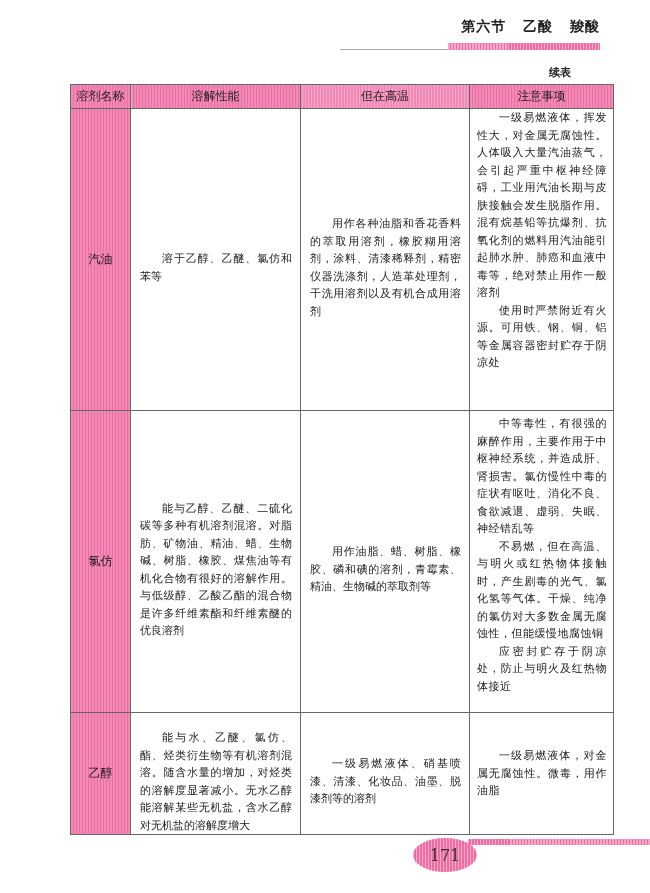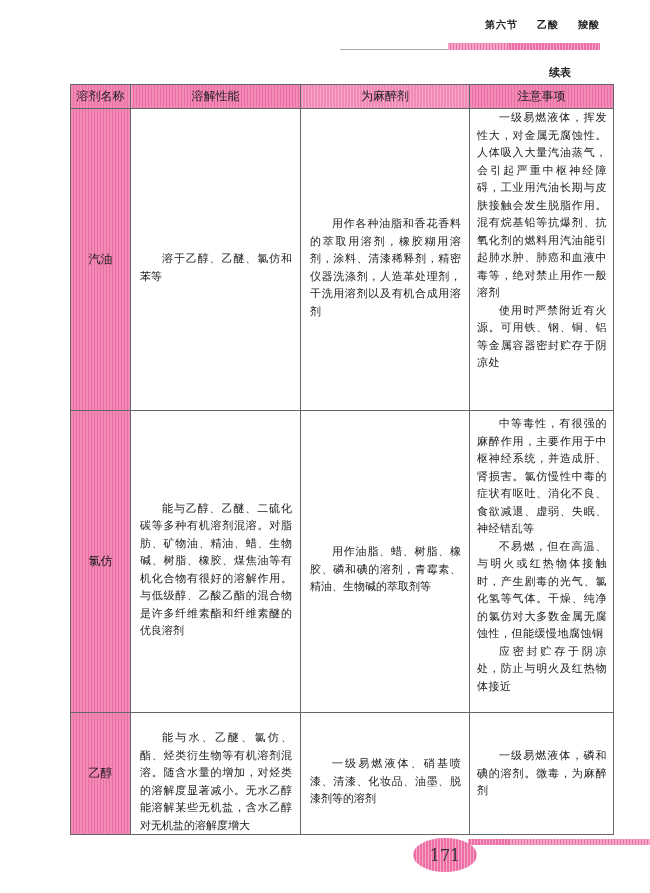--- a/index.html
+++ b/index.html
@@ -2,22 +2,22 @@
 <html><head>
 <meta charset="utf-8">
 <style>
   html, body { margin: 0; padding: 0; background: #ffffff; }
   body { width: 650px; height: 893px; position: relative; overflow: hidden;
          font-family: "DejaVu Serif", "Liberation Serif", serif; color: #1a1a1a; }
   .stripe {
     background-color: #f27fb0;
     background-image: repeating-linear-gradient(90deg, #f6a6c8 0px, #f6a6c8 1.5px, #ec6ea4 1.5px, #ec6ea4 3px);
   }
-  .hdr-title { position: absolute; top: 18px; right: 50px; font-family: Liberation Mono, monospace;
-               font-weight: bold; font-size: 10px; letter-spacing: 1px; color: #222; }
+  .hdr-title { position: absolute; top: 18px; right: 50px; font-family: Liberation Sans, sans-serif;
+               font-weight: bold; font-size: 14px; letter-spacing: 1px; color: #222; }
   .hdr-title span { margin-left: 12px; }
   .hdr-line-gray { position: absolute; top: 49px; left: 340px; width: 110px; height: 1px; background: #aaaaaa; }
   .hdr-line-pink { position: absolute; top: 43px; left: 448px; width: 152px; height: 7px; }
   .cont { position: absolute; top: 65px; right: 79px; font-family: "DejaVu Sans", "Liberation Sans", sans-serif;
           font-weight: bold; font-size: 11px; color: #222; }
   table { position: absolute; top: 84px; left: 70px; width: 543px; border-collapse: collapse; table-layout: fixed;
           border: 1.5px solid #333; font-size: 11px; line-height: 17.5px; }
   td, th { border: 1px solid #666; vertical-align: middle; padding: 0; }
   th { height: 23px; font-weight: normal; font-size: 12px; text-align: center; color: #222; }
   td.name { text-align: center; font-size: 12px; }
@@ -47,21 +47,21 @@
   <colgroup>
     <col style="width:60px">
     <col style="width:170px">
     <col style="width:169px">
     <col style="width:144px">
   </colgroup>
   <thead>
     <tr>
       <th class="stripe">溶剂名称</th>
       <th class="stripe">溶解性能</th>
-      <th class="stripe">为麻醉剂</th>
+      <th class="stripe">但在高温</th>
       <th class="stripe">注意事项</th>
     </tr>
   </thead>
   <tbody>
     <tr style="height:302px">
       <td class="name stripe">汽油</td>
       <td class="txt">
           <p class="p">溶于乙醇、乙醚、氯仿和苯等</p>
         </td>
       <td class="txt">
@@ -88,21 +88,21 @@
     </tr>
     <tr style="height:111px">
       <td class="name stripe">乙醇</td>
       <td class="txt">
           <p class="p">能与水、乙醚、氯仿、酯、烃类衍生物等有机溶剂混溶。随含水量的增加，对烃类的溶解度显著减小。无水乙醇能溶解某些无机盐，含水乙醇对无机盐的溶解度增大</p>
         </td>
       <td class="txt">
           <p class="p">一级易燃液体、硝基喷漆、清漆、化妆品、油墨、脱漆剂等的溶剂</p>
         </td>
       <td class="note">
-        <p class="p">一级易燃液体，磷和碘的溶剂。微毒，为麻醉剂</p>
+        <p class="p">一级易燃液体，对金属无腐蚀性。微毒，用作油脂</p>
       </td>
     </tr>
   </tbody>
 </table>
 
 <div class="footer-pink-line stripe"></div>
 <div class="page-oval stripe">
   <span>171</span>
 </div>
 

